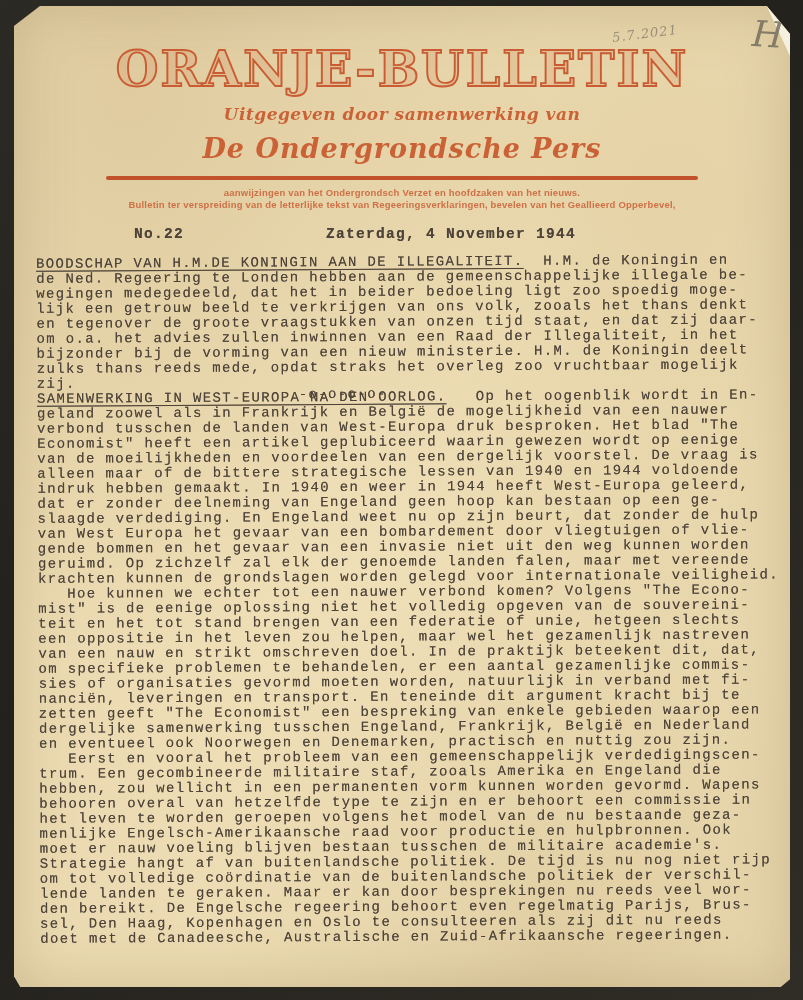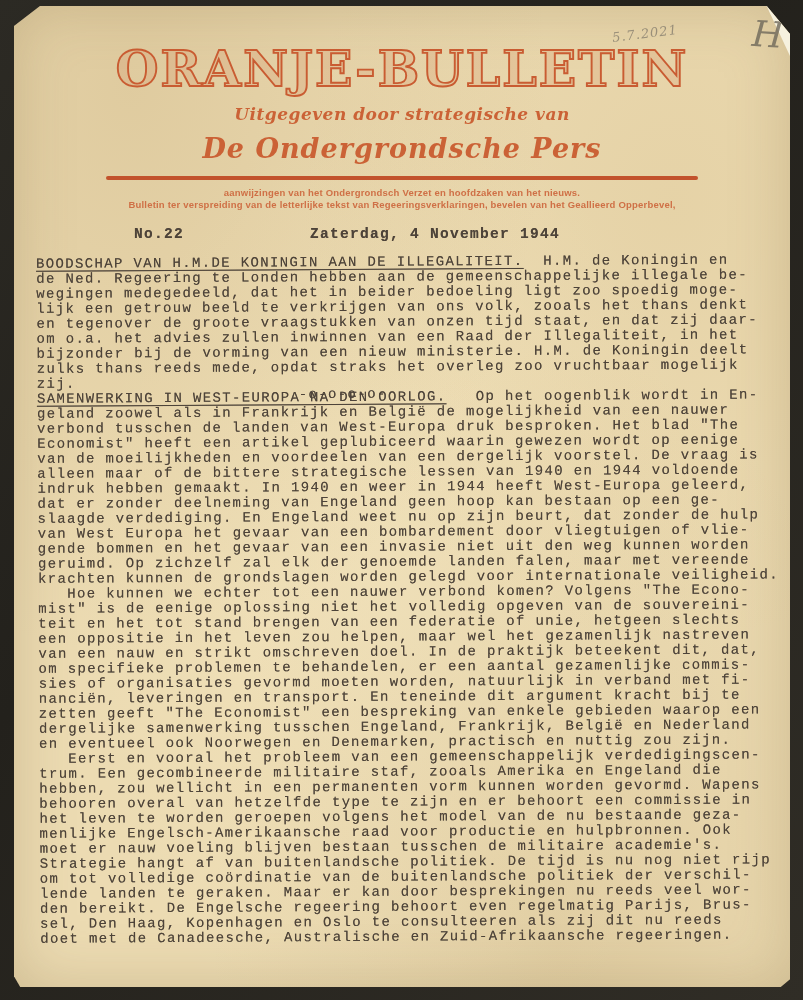--- a/index.html
+++ b/index.html
@@ -29,21 +29,21 @@
     font-style:italic;font-weight:bold;font-size:17px;letter-spacing:.5px;}
   .sub2{margin-top:9px;color:#cb6236;font-family:"DejaVu Serif",serif;
     font-style:italic;font-weight:bold;font-size:27px;letter-spacing:1px;}
   .rule{margin:12px auto 0 auto;width:592px;height:4px;background:#c2522c;border-radius:2px;}
   .tagline{margin-top:7px;color:#cf7046;font-weight:bold;font-size:9.5px;
     line-height:12px;letter-spacing:.2px;}
   .typedfont{font-family:"Liberation Mono","DejaVu Sans Mono",monospace;
     color:#4d4339;text-shadow:0 0 0.5px rgba(77,67,57,0.65);}
   .issue-row{position:relative;margin-top:15px;font-size:14.5px;letter-spacing:1.3px;height:18px;font-weight:bold;}
   .issue-no{position:absolute;left:120px;top:0;}
-  .issue-date{position:absolute;left:296px;top:0;}
+  .issue-date{position:absolute;left:312px;top:0;}
   .typed{margin-top:13px;padding-left:22px;padding-right:4px;
     font-size:14px;line-height:15px;letter-spacing:1.35px;
     transform:rotate(-0.35deg);transform-origin:0 0;}
   .line,.block{white-space:pre;}
   .hd{text-decoration:underline;text-underline-offset:3px;text-decoration-thickness:1px;}
   .sep-line{position:relative;}
   .sep{position:absolute;left:262px;top:12px;}
 </style>
 </head>
 <body>
@@ -51,21 +51,21 @@
 <div class="scan">
   <div class="paper">
     <div class="corner-fold"></div>
     <div class="pencil-date">5.7.2021</div>
     <div class="pencil-h">H</div>
 
     <header class="masthead">
       <svg class="title-svg" width="720" height="66" viewBox="0 0 720 66">
         <text x="360" y="52" text-anchor="middle" font-family="DejaVu Serif, serif" font-size="49" font-weight="bold" letter-spacing="2" fill="rgba(203,98,54,0.14)" stroke="#c95c32" stroke-width="1.9">ORANJE-BULLETIN</text>
       </svg>
-      <div class="sub1">Uitgegeven door strategische van</div>
+      <div class="sub1">Uitgegeven door samenwerking van</div>
       <div class="sub2">De Ondergrondsche Pers</div>
       <div class="rule"></div>
       <div class="tagline">
         <div>aanwijzingen van het Ondergrondsch Verzet en hoofdzaken van het nieuws.</div>
         <div>Bulletin ter verspreiding van de letterlijke tekst van Regeeringsverklaringen, bevelen van het Geallieerd Opperbevel,</div>
       </div>
     </header>
 
     <div class="issue-row typedfont">
       <span class="issue-no">No.22</span>

